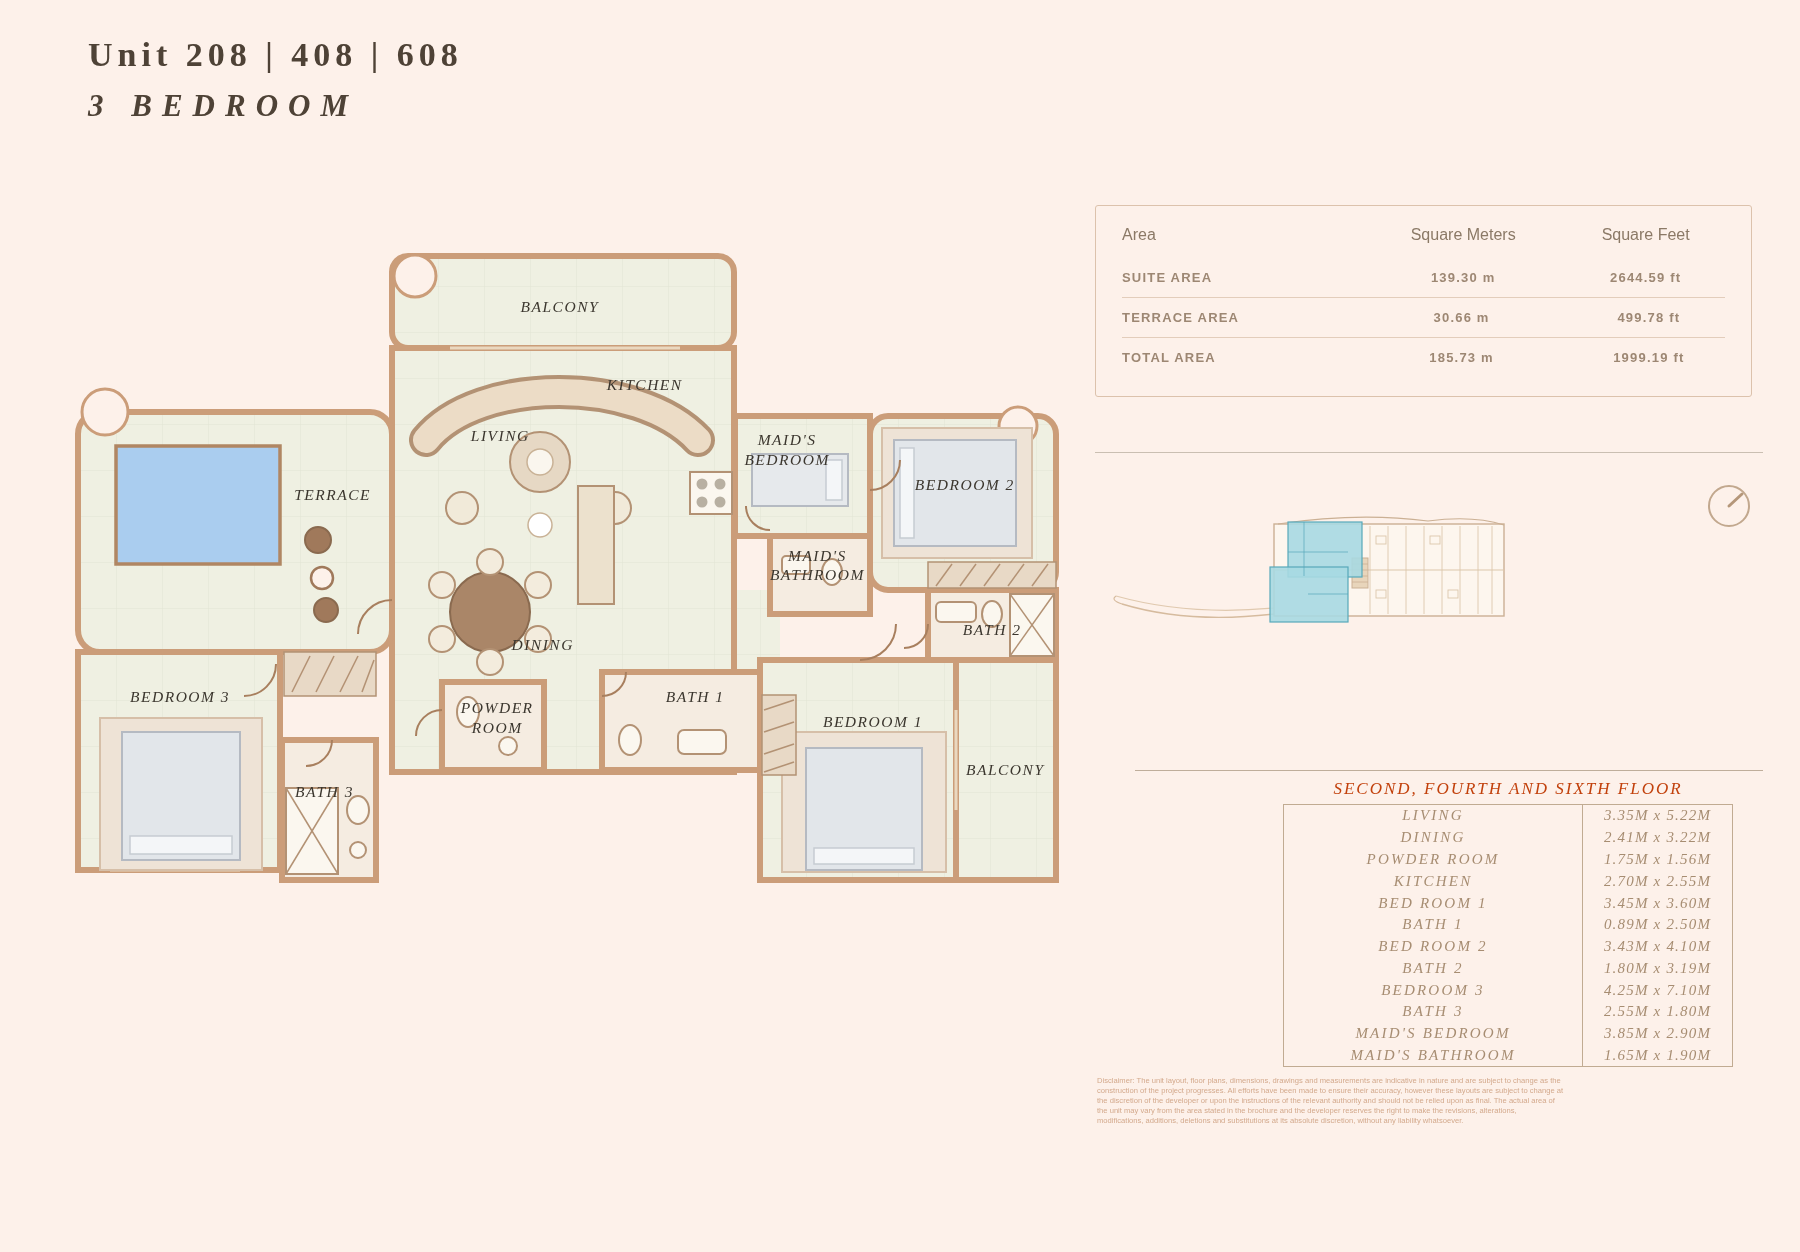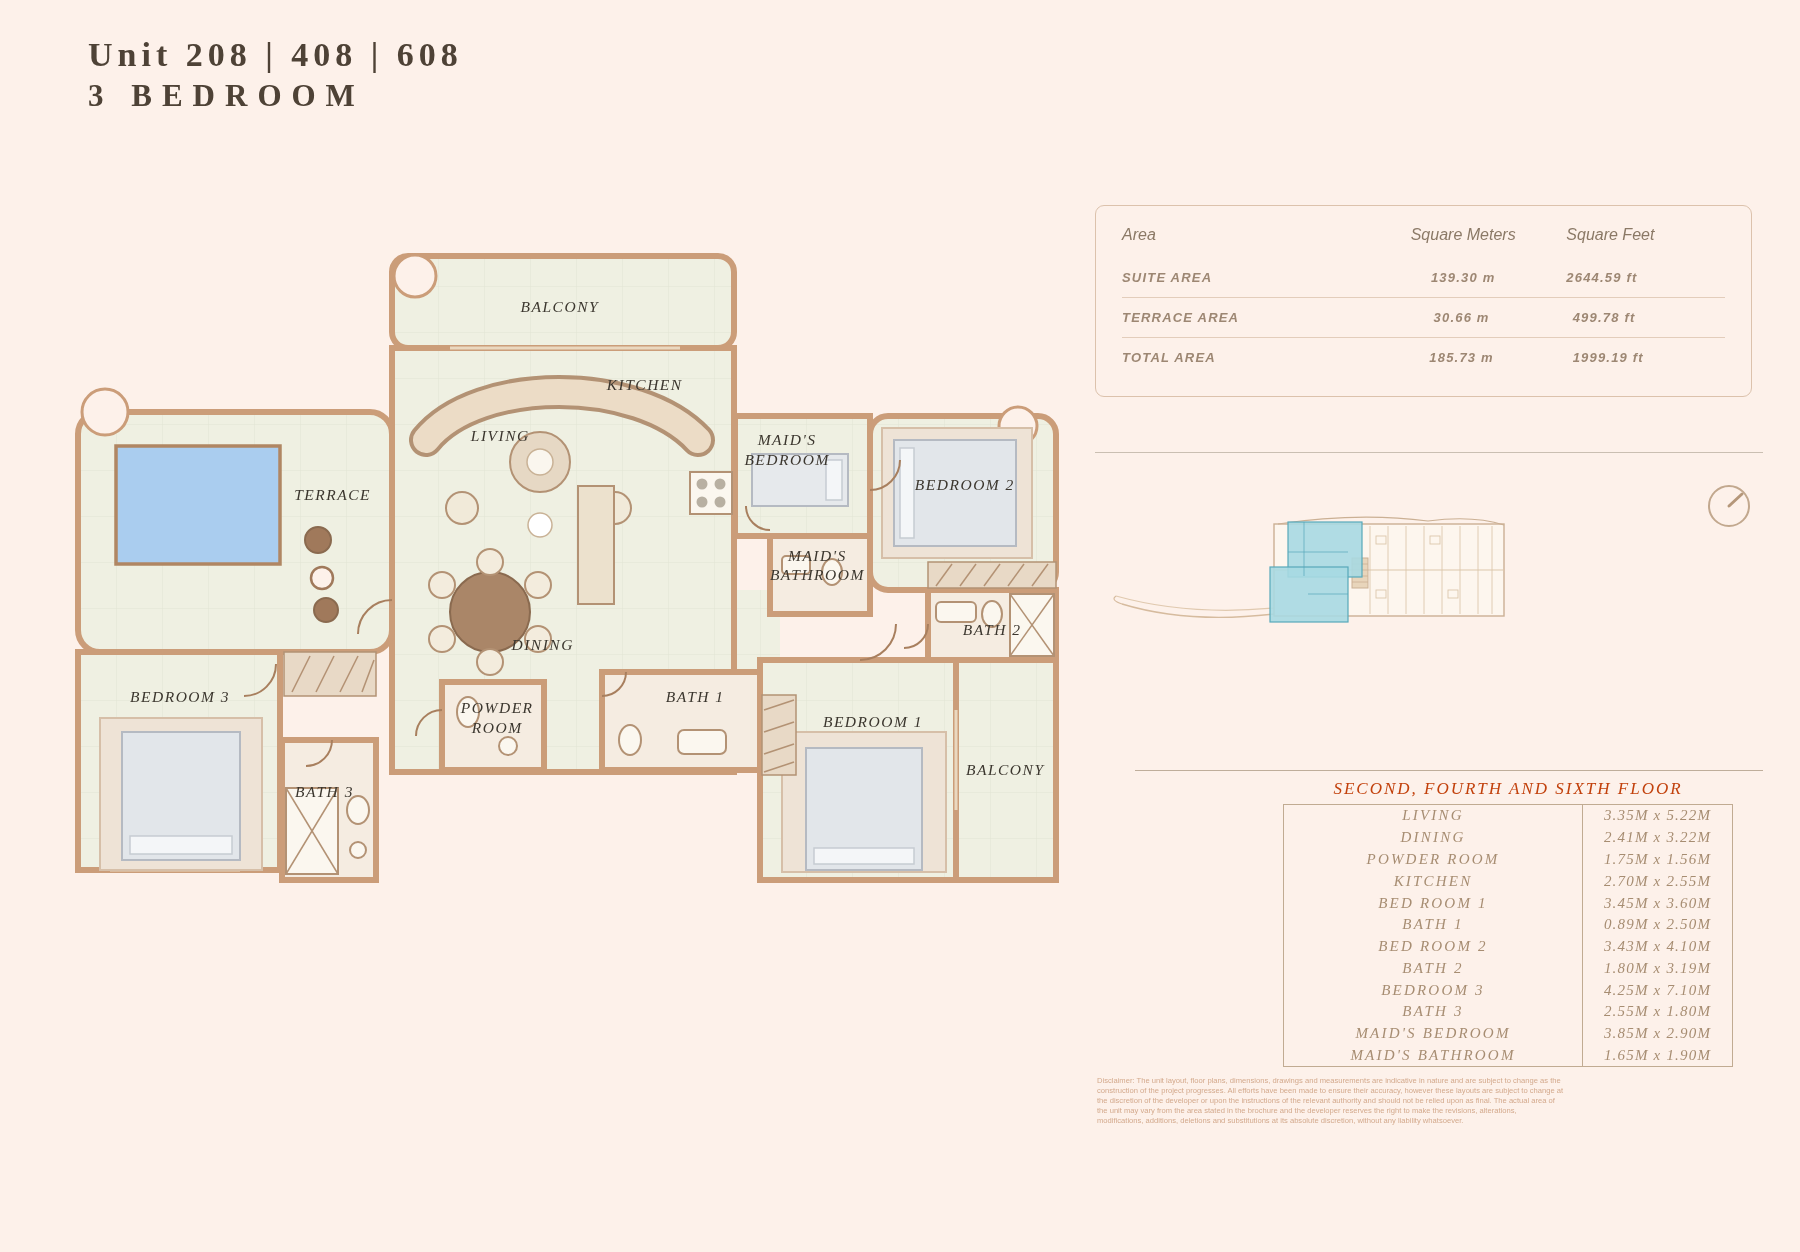--- a/index.html
+++ b/index.html
@@ -3,50 +3,50 @@
 <meta charset="utf-8">
 <style>
   html,body{margin:0;padding:0;background:#fdf1ea;}
   .canvas{position:relative;width:1800px;height:1252px;background:#fdf1ea;overflow:hidden;
           font-family:"Liberation Sans",sans-serif;padding-left:24px;}
 
   
   .title-block{position:absolute;left:88px;top:36px;color:#4e4236;
                font-family:"Liberation Serif",serif;}
   .title-line1{font-size:34px;font-weight:600;letter-spacing:5px;}
-  .title-line2{font-size:31px;font-weight:600;letter-spacing:10px;margin-top:4px;}
+  .title-line2{font-size:31px;font-weight:600;letter-spacing:10px;margin-top:14px;font-style:italic;}
 
   .logo{position:absolute;left:1588px;top:34px;color:#6b5e50;}
   .logo-top{font-size:44px;letter-spacing:2px;font-family:"Liberation Sans",sans-serif;}
   .logo-la{display:inline-block;border-bottom:2.5px solid #6b5e50;padding-bottom:4px;}
   .logo-bottom{margin-top:7px;display:flex;align-items:baseline;gap:9px;}
   .logo-by{font-size:14px;letter-spacing:1px;}
   .logo-co{font-size:21px;font-weight:bold;letter-spacing:2.5px;}
 
   
   .plan-wrap{position:absolute;left:70px;top:240px;width:1010px;height:770px;}
   .plan-wrap svg{position:absolute;left:0;top:0;}
   .plan-label{position:absolute;transform:translate(-50%,-50%);
               font-family:"Liberation Serif",serif;font-style:italic;
               color:#3b362e;font-size:15.5px;letter-spacing:1.5px;
               text-align:center;line-height:1.25;white-space:nowrap;}
   .plan-label.wrap{white-space:normal;width:118px;}
 
   
   .area-card{position:absolute;left:1095px;top:205px;width:657px;height:192px;
-             border:1.5px solid #dcc2ac;border-radius:9px;box-sizing:border-box;
-             padding:20px 26px 0 26px;color:#9d8773;font-style:italic;}
+             border:1.5px solid #dcc2ac;border-radius:3px;box-sizing:border-box;
+             padding:20px 26px 0 26px;color:#9d8773;}
   .area-head{display:grid;grid-template-columns:1.5fr 1.3fr 1fr;
              font-size:16px;color:#8b7966;padding-bottom:14px;}
   .area-row{display:grid;grid-template-columns:1.5fr 1.3fr 1fr;
             font-size:13px;font-weight:bold;letter-spacing:1.2px;
             padding:12px 0;}
   .area-row + .area-row{border-top:1px solid #e3cdbb;gap:12px;}
   .ac{text-align:center;}
-  .ar{text-align:left;}
+  .ar{text-align:center;}
 
   .divider{position:absolute;height:0;border-top:1.5px solid #cabfb2;}
   .divider1{left:1095px;top:452px;width:668px;}
   .divider2{left:1135px;top:770px;width:628px;border-top-color:#bfae9b;}
 
   
   .keyplan{position:absolute;left:1108px;top:512px;width:430px;height:135px;}
   .compass{position:absolute;left:1705px;top:482px;width:48px;height:48px;}
 
   

